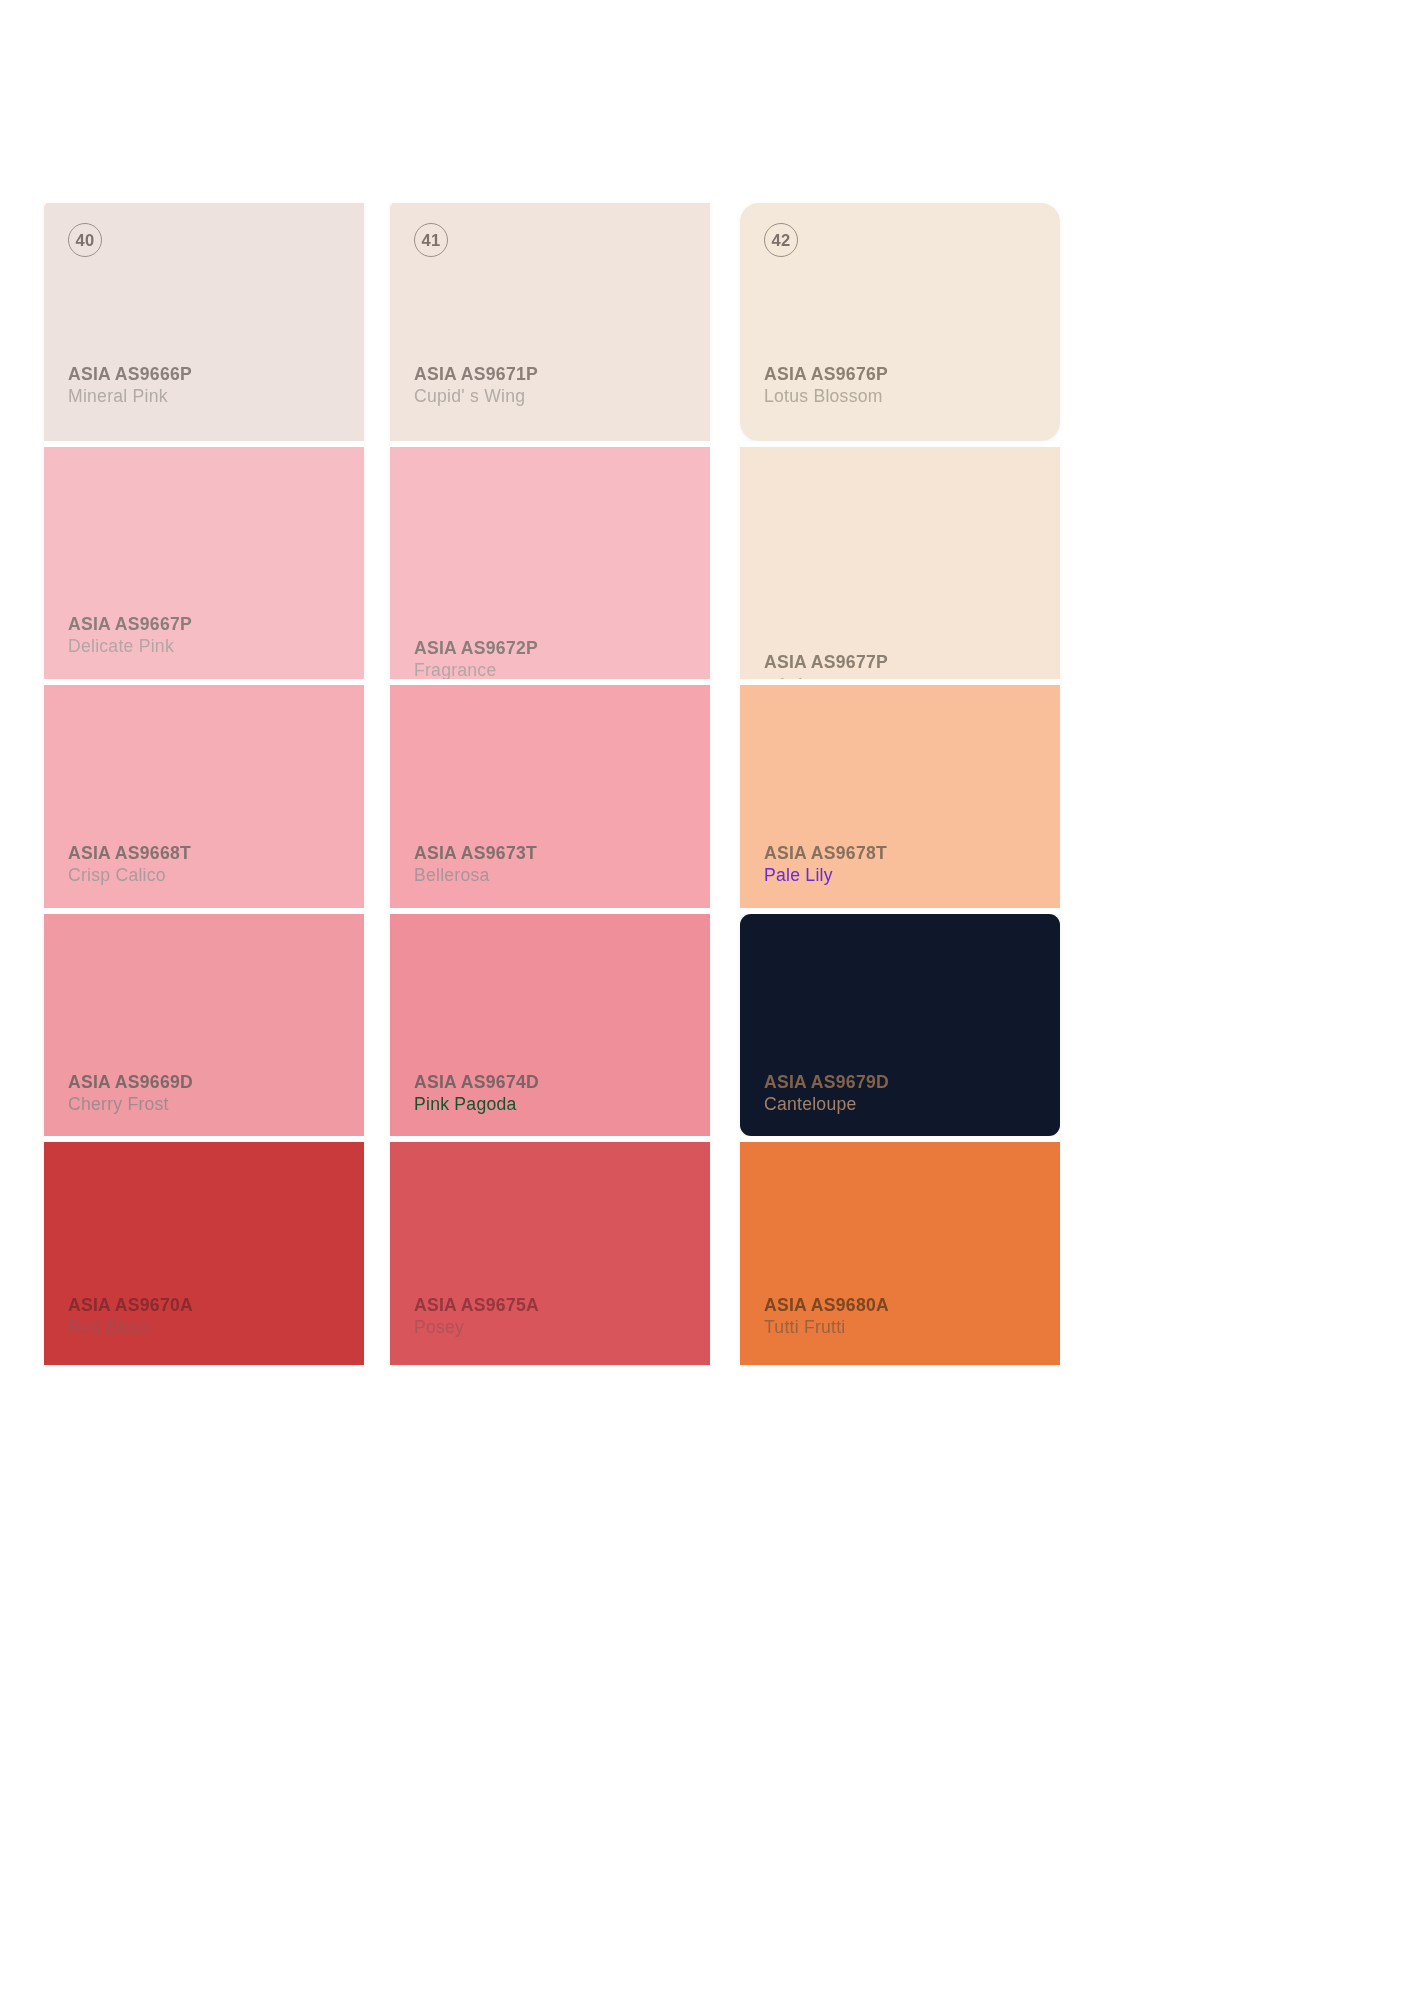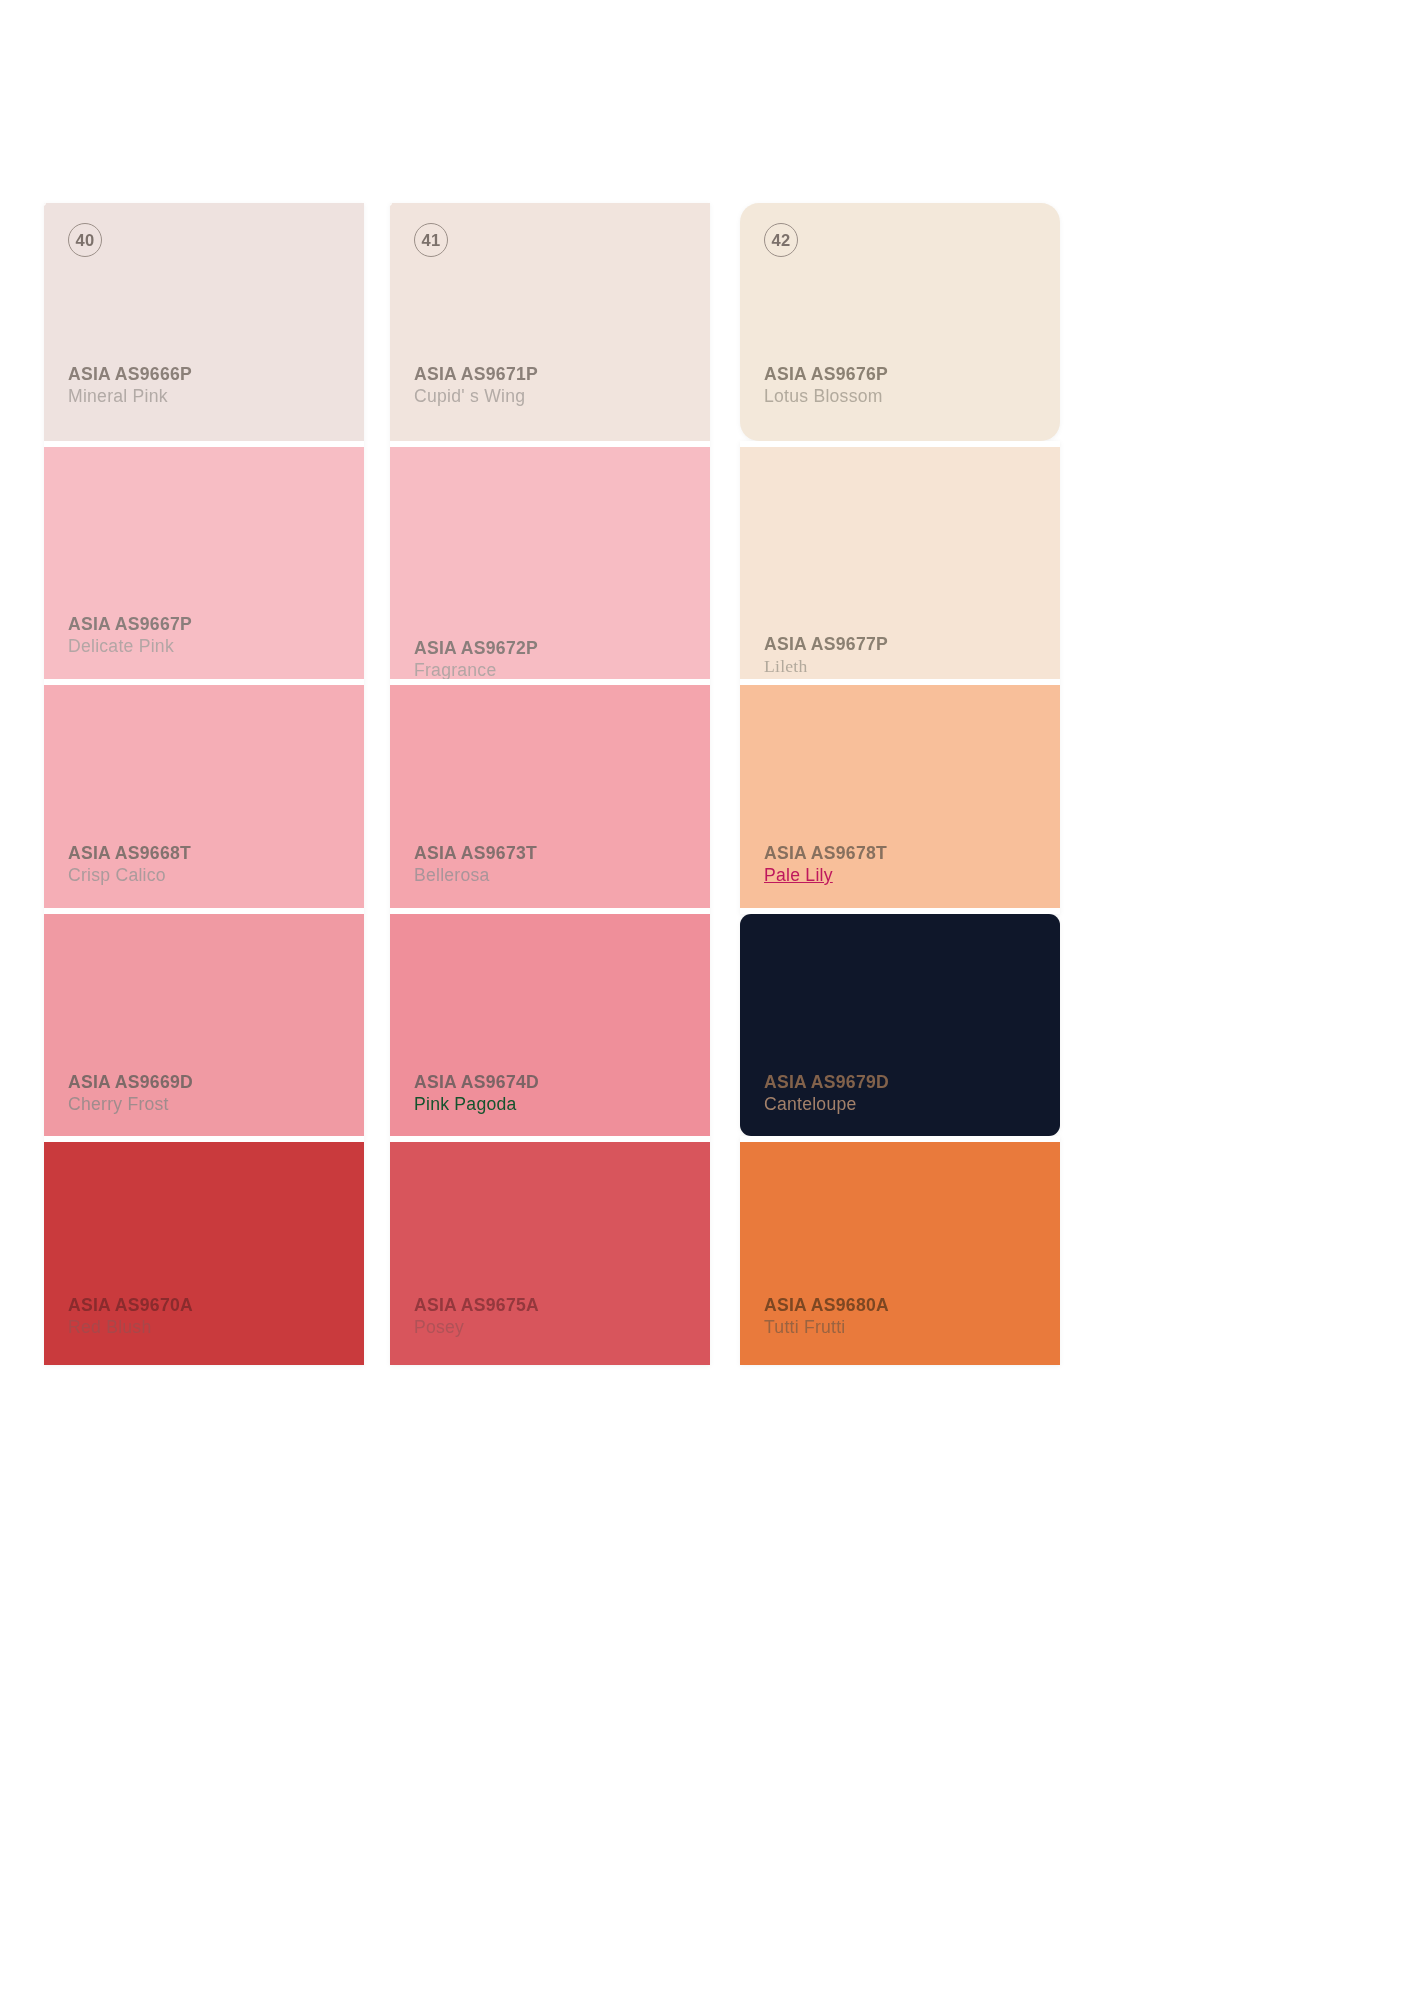--- a/index.html
+++ b/index.html
@@ -188,30 +188,30 @@
     <div class="strip col-2" style="left: 740px; top: 203px; width: 320px;">
       <div class="band first" style="height: 245px; background: rgb(243, 232, 218); border-radius: 19px;">
         <div class="badge">42</div>
         <div class="label" style="top: 160px;">
           <div class="code" style="color: rgb(139, 129, 115);">ASIA AS9676P</div>
           <div class="name" style="color: rgb(178, 170, 157);">Lotus Blossom</div>
         </div>
       </div>
       <div class="gap" style="height: 6px;"></div>
       <div class="band" style="height: 238px; background: rgb(246, 228, 212);">
-        <div class="label" style="top: 186px;">
+        <div class="label" style="top: 204px;">
           <div class="code" style="color: rgb(139, 128, 114);">ASIA AS9677P</div>
           <div class="name" style="color: rgb(178, 169, 156); font-family: Liberation Serif, serif;">Lileth</div>
         </div>
       </div>
       <div class="gap" style="height: 6px;"></div>
       <div class="band" style="height: 229px; background: rgb(248, 191, 154);">
         <div class="label" style="top: 157px;">
           <div class="code" style="color: rgb(135, 112, 94);">ASIA AS9678T</div>
-          <div class="name" style="color: #be185d; text-decoration: underline;">Pale Lily</div>
+          <div class="name" style="color: #6d28d9;">Pale Lily</div>
         </div>
       </div>
       <div class="gap" style="height: 6px;"></div>
       <div class="band" style="height: 229px; background: #0f172a; border-radius: 11px;">
         <div class="label" style="top: 157px;">
           <div class="code" style="color: rgb(130, 98, 75);">ASIA AS9679D</div>
           <div class="name" style="color: rgb(163, 129, 106);">Canteloupe</div>
         </div>
       </div>
       <div class="gap" style="height: 6px;"></div>

